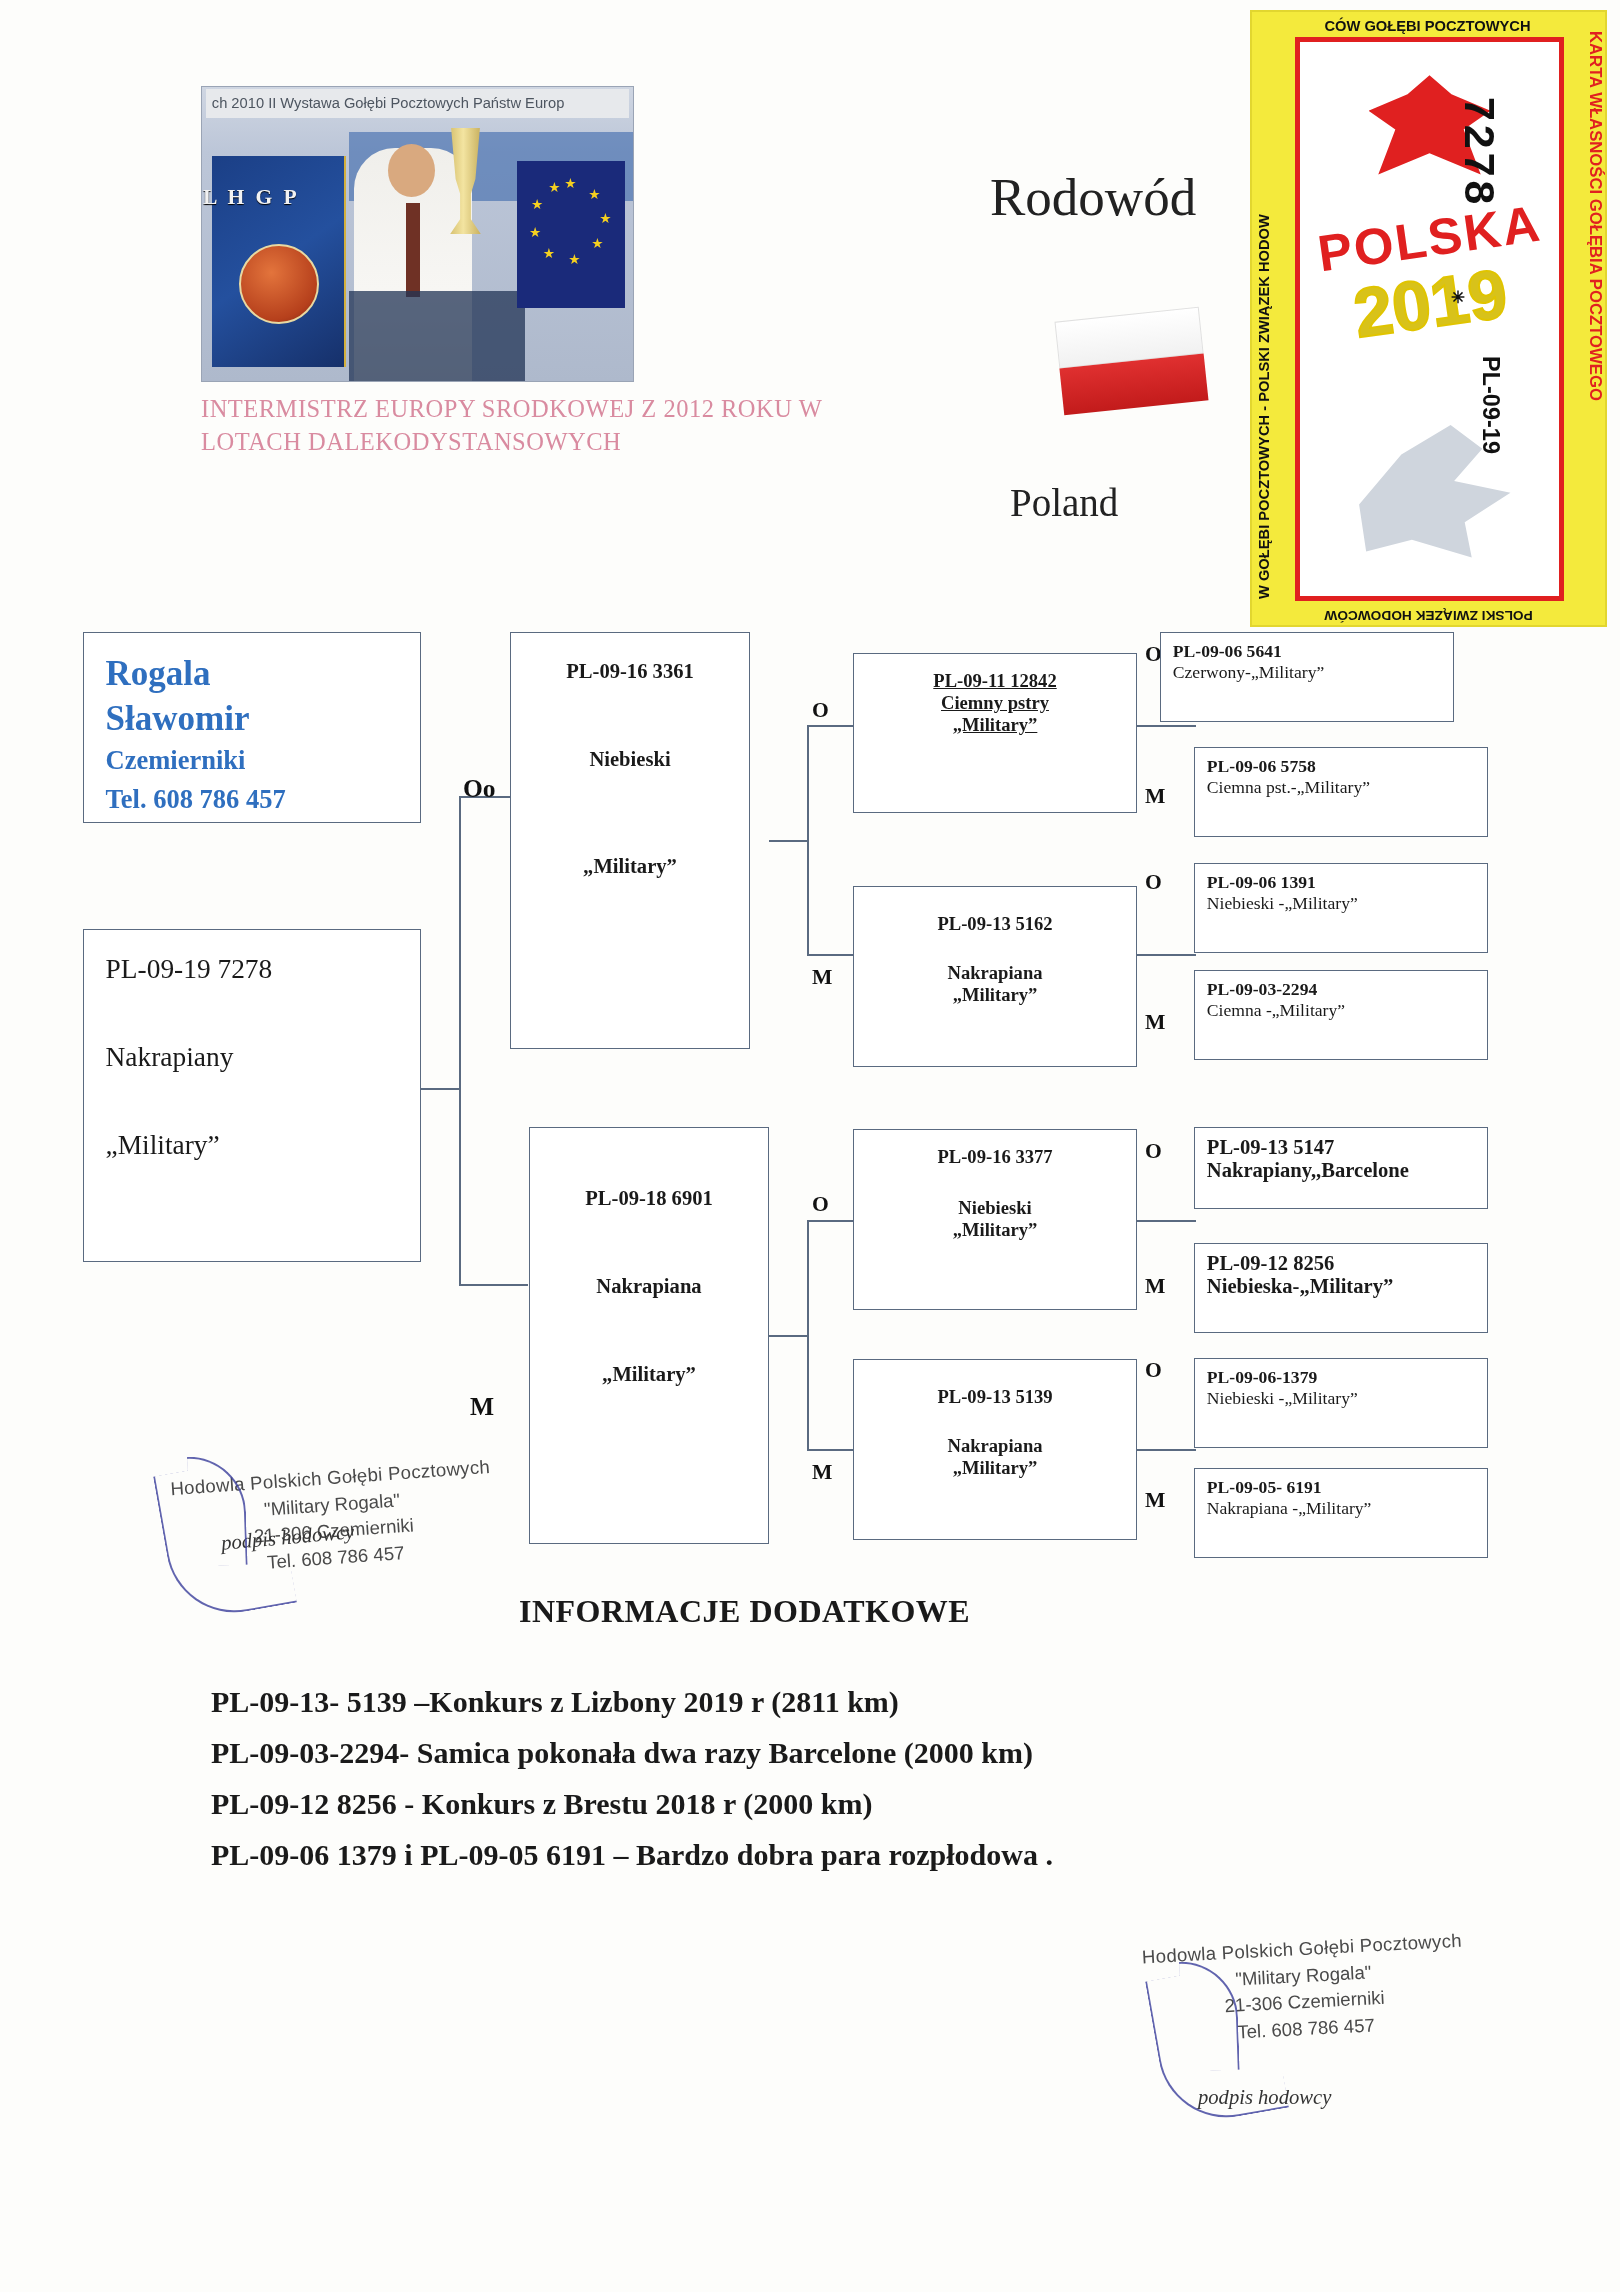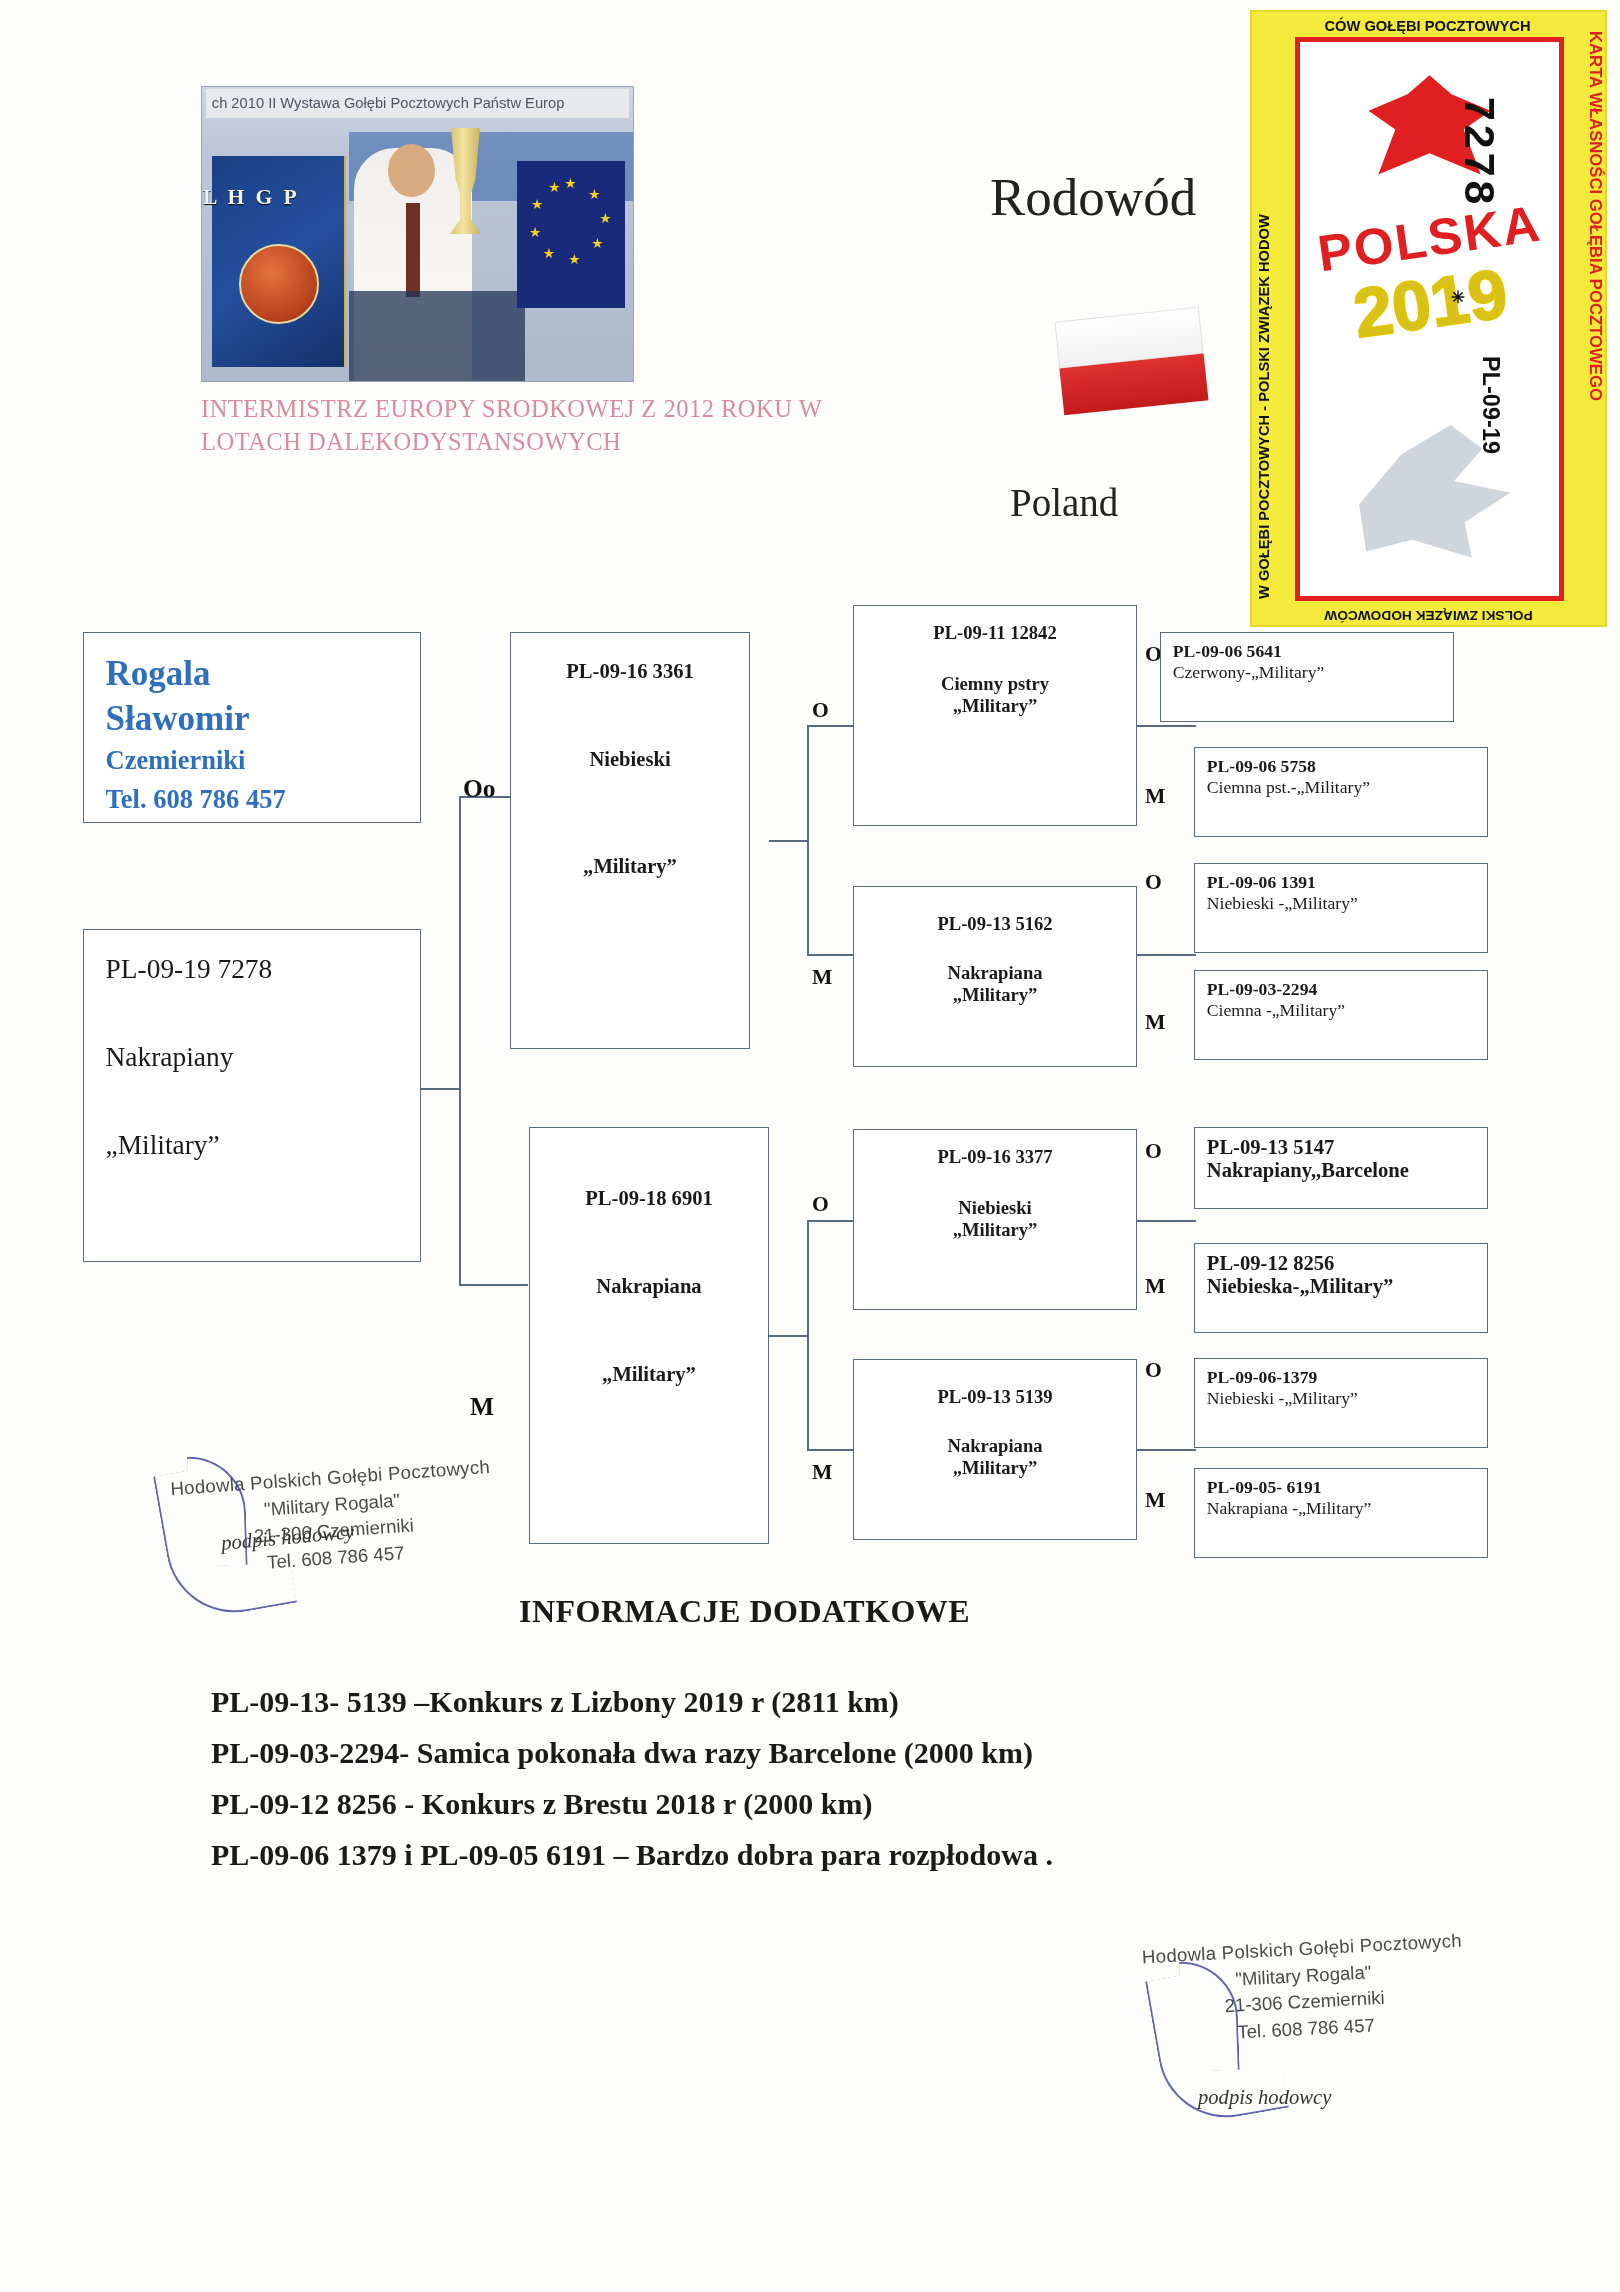--- a/index.html
+++ b/index.html
@@ -535,23 +535,23 @@
   <div class="marker small" style="left:812px; top:698px;">O</div>
   <div class="marker small" style="left:812px; top:965px;">M</div>
 
   <div class="conn" style="left:769px; top:1335px; width:39px; height:2px;"></div>
   <div class="conn" style="left:807px; top:1220px; width:2px; height:230px;"></div>
   <div class="conn" style="left:807px; top:1220px; width:49px; height:2px;"></div>
   <div class="conn" style="left:807px; top:1449px; width:49px; height:2px;"></div>
   <div class="marker small" style="left:812px; top:1192px;">O</div>
   <div class="marker small" style="left:812px; top:1460px;">M</div>
 
-  <div class="box gen2" style="left:853px; top:605px; width:284px; height:221px; padding:15.7px 7.8px;">
+  <div class="box gen2" style="left:853px; top:653px; width:284px; height:160px; padding:15.7px 7.8px;text-decoration:underline;">
     <span class="l">PL-09-11 12842</span>
-    <span class="l" style="margin-top:29px;">Ciemny pstry</span>
+    <span class="l" style="">Ciemny pstry</span>
     <span class="l">„Military”</span>
   </div>
 
   <div class="box gen2" style="left:853px; top:886px; width:284px; height:181px; padding:25.5px 7.8px;">
     <span class="l">PL-09-13 5162</span>
     <span class="l" style="margin-top:27.4px;">Nakrapiana</span>
     <span class="l">„Military”</span>
   </div>
 
   <div class="box gen2" style="left:853px; top:1129px; width:284px; height:181px; padding:15.7px 7.8px;">

